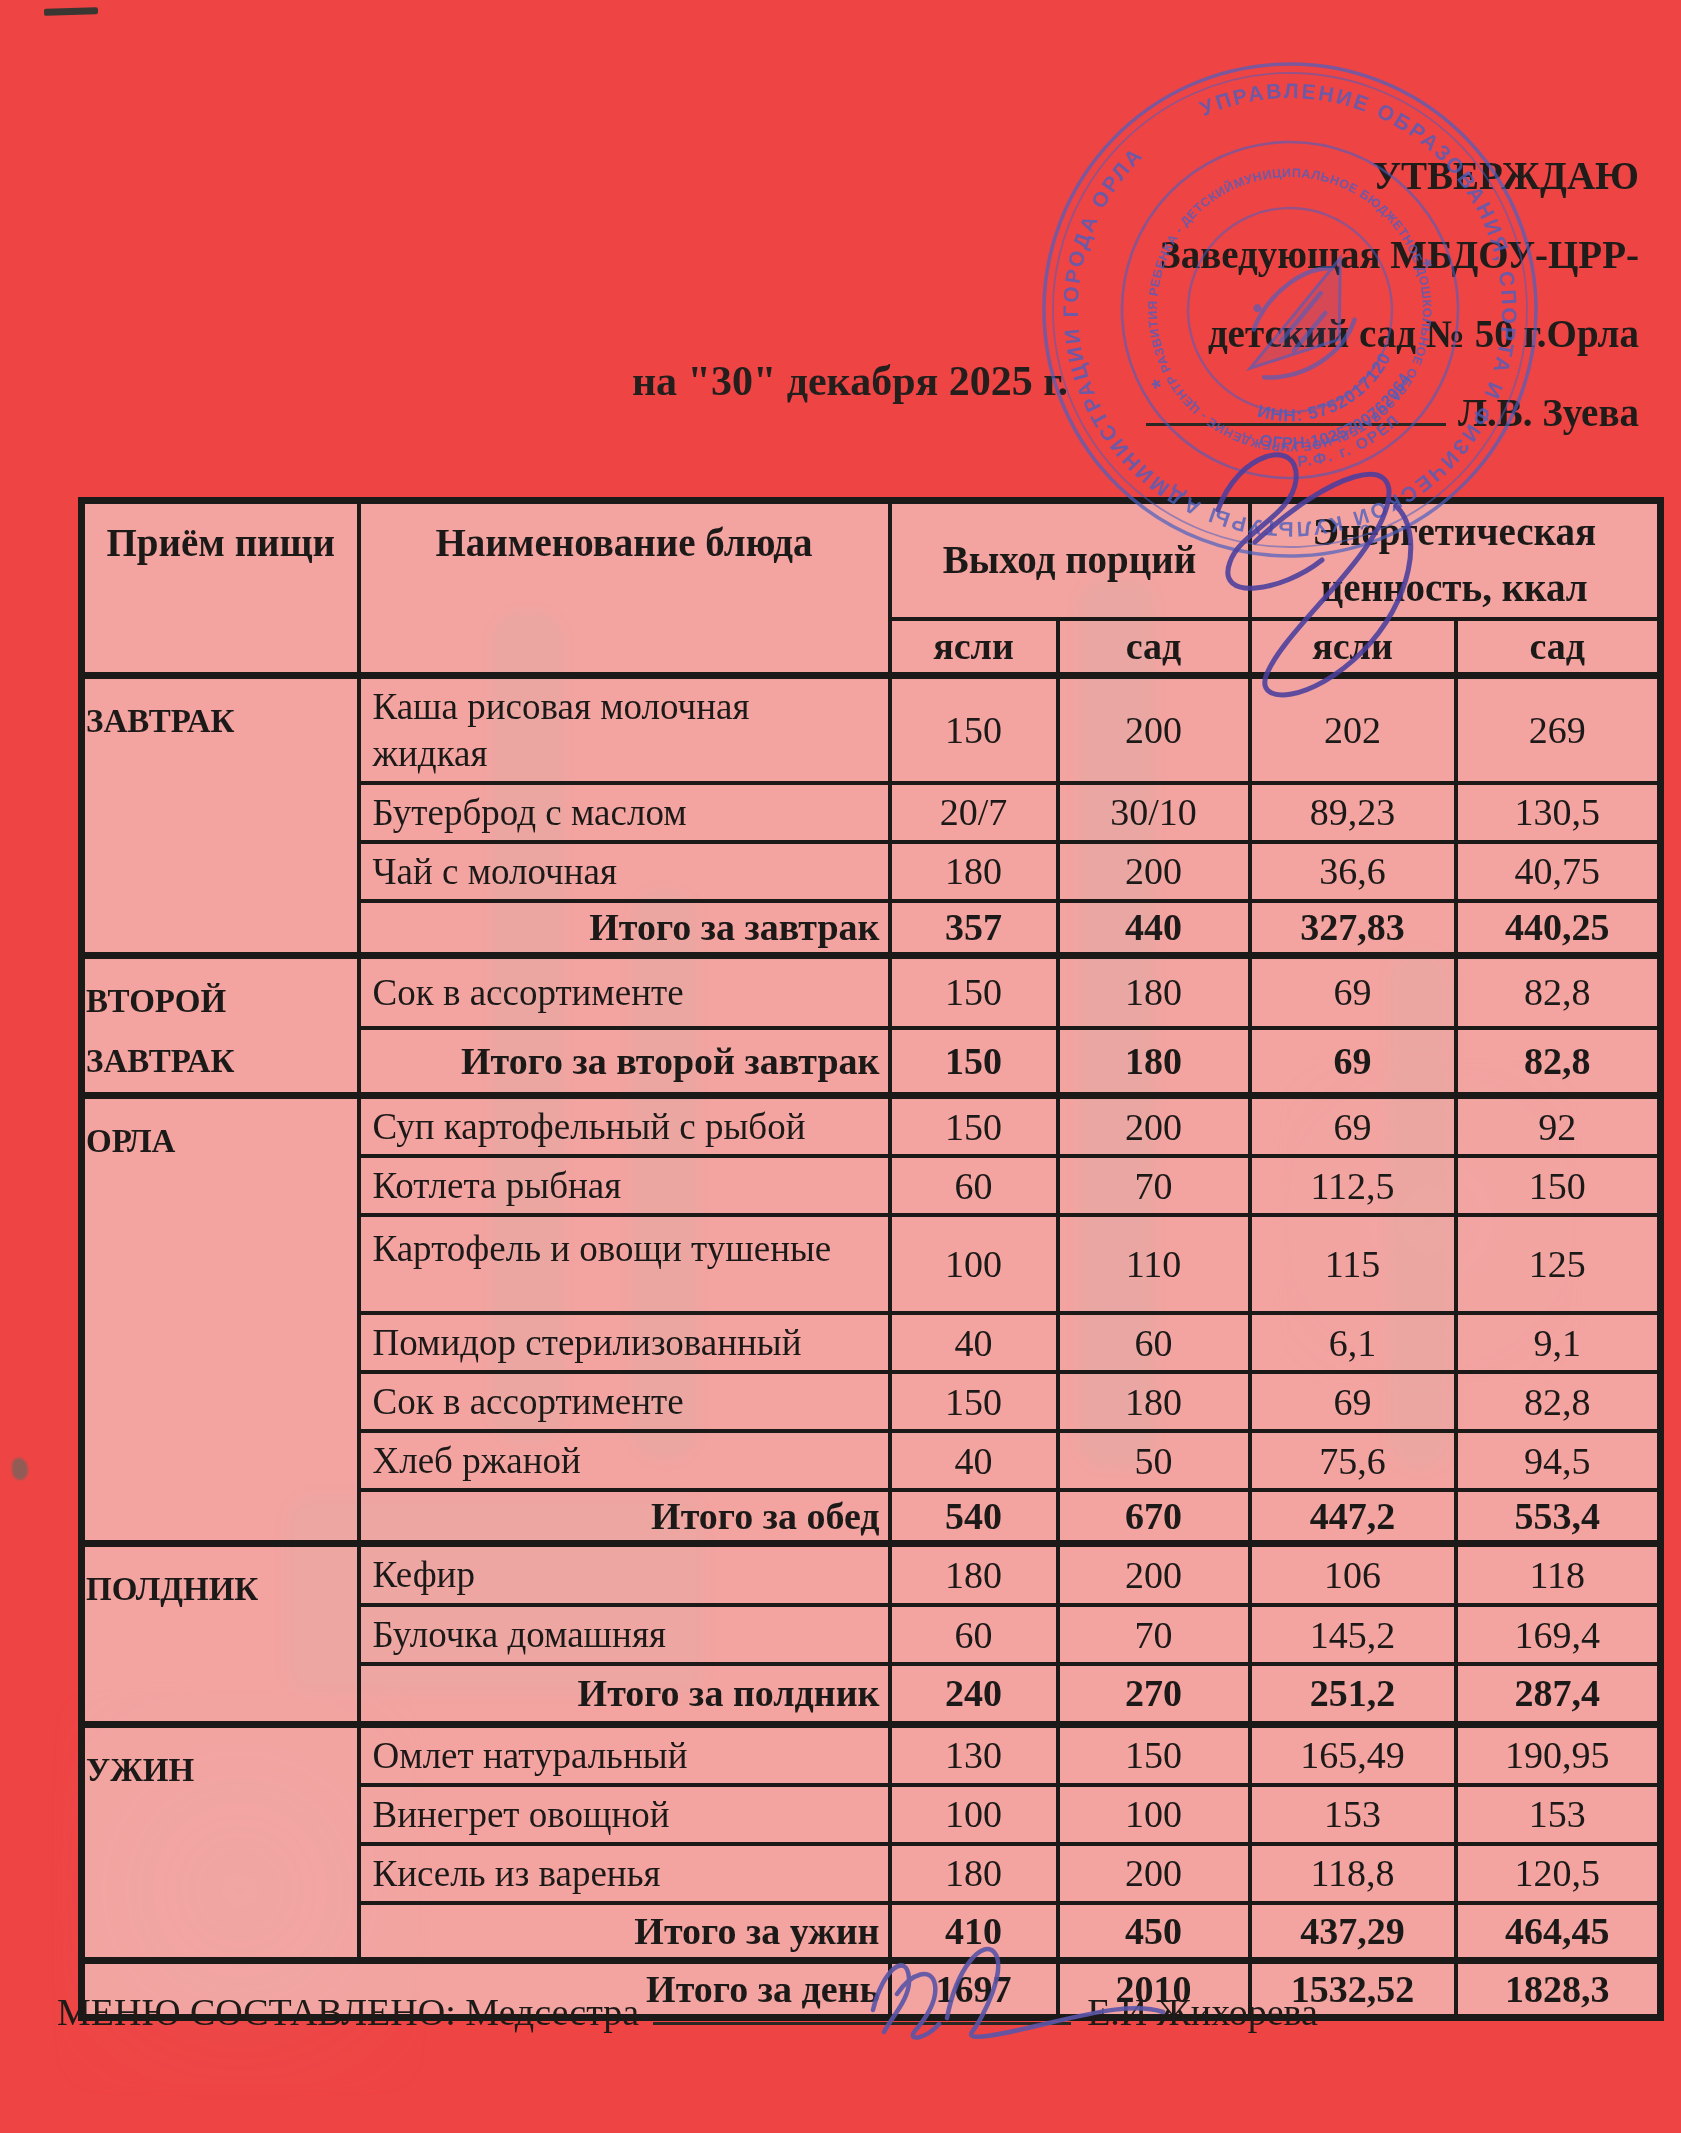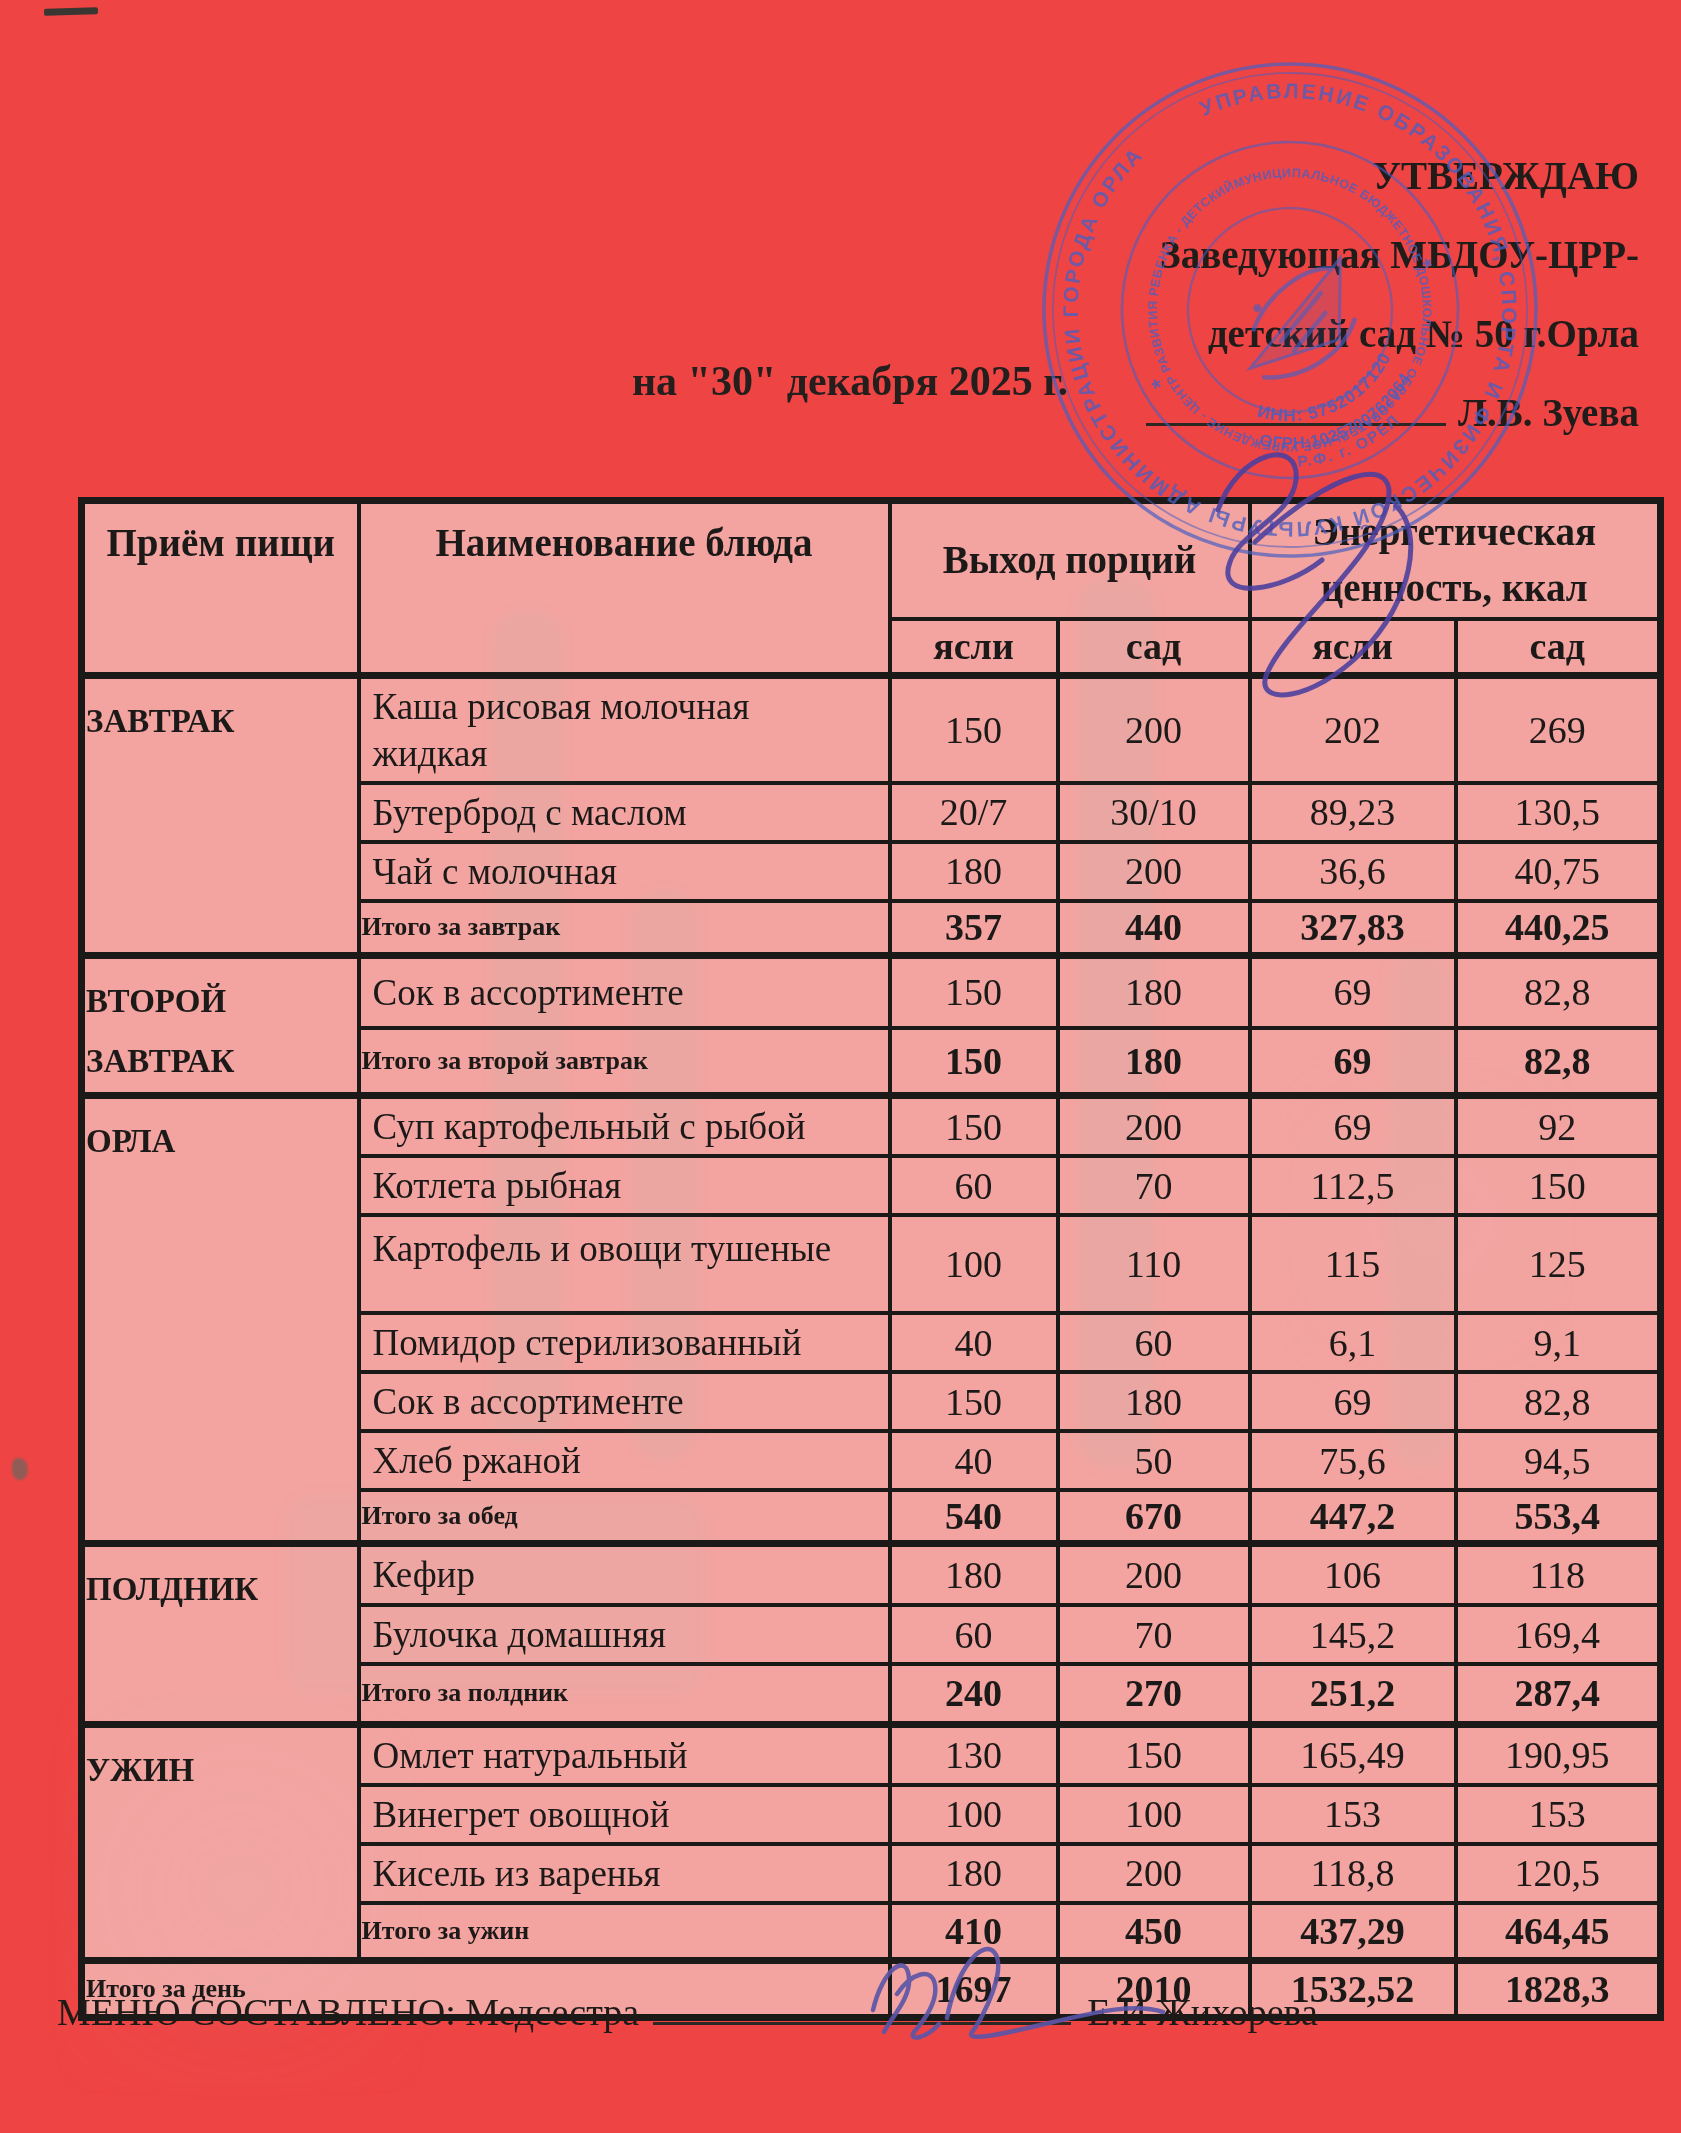--- a/index.html
+++ b/index.html
@@ -36,21 +36,21 @@
   .menu thead tr.subhead th { font-size:38px; border-bottom-width:6px; }
   td.meal {
     font-size:33px; font-weight:bold; 
     vertical-align:top; padding-top:12px; line-height:60px;
   }
   td.dish { font-size:37px; text-align:left; padding:4px 6px 4px 12px; vertical-align:middle; line-height:47px; }
   td.dish.va-top { vertical-align:top; padding-top:8px; }
   .narrow { display:inline-block; max-width:470px; }
   td.num { font-size:38px; text-align:center; vertical-align:middle; }
   tr.total td { font-weight:bold; }
-  td.tlabel { font-size:26px; padding-right:8px; vertical-align:middle; }
+  td.tlabel { font-size:38px; text-align:right; padding-right:8px; vertical-align:middle; }
   tr.sec-start td { border-top-width:7px; }
   
   .footer {
     position:absolute; left:57px; top:1990px; font-size:38px; color:#1d1a17; z-index:4;
   }
   .sig-line-foot {
     display:inline-block; width:418px; height:28px;
     border-bottom:3px solid #2b2824; margin:0 16px 0 14px;
   }
   

